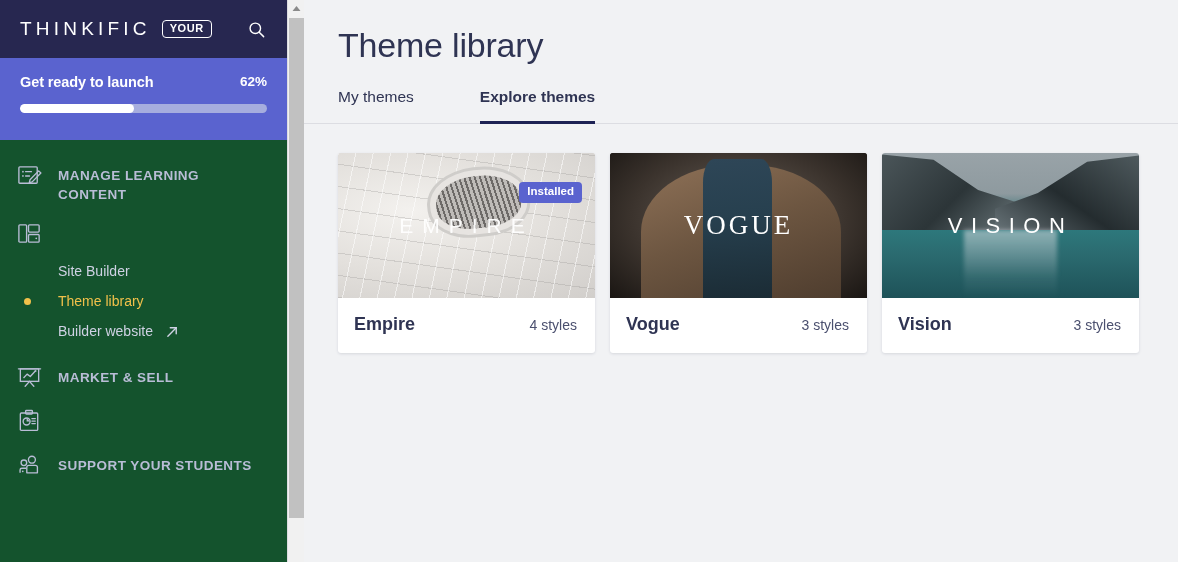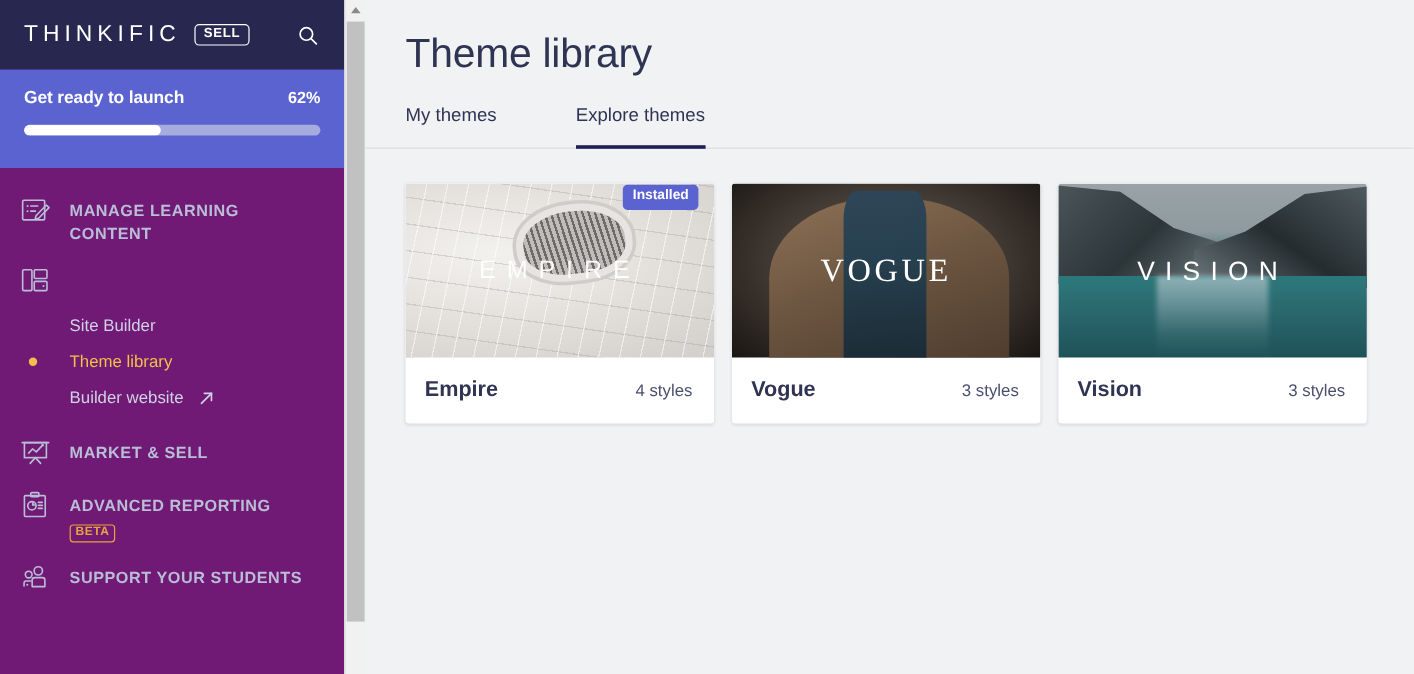--- a/index.html
+++ b/index.html
@@ -7,21 +7,21 @@
     width: 1178px; height: 562px;
     font-family: "Liberation Sans", sans-serif;
     background: #f1f2f4;
     overflow: hidden;
   }
   .app { display: flex; width: 1178px; height: 562px; }
 
   
   .sidebar {
     width: 287px; height: 562px;
-    background: #701a75;
+    background: #14532d;
     display: flex; flex-direction: column;
     flex: 0 0 287px;
     position: relative;
   }
   .brand-bar {
     height: 58px; background: #272750;
     display: flex; align-items: center;
     padding: 0 18px 0 20px;
     flex: 0 0 58px;
   }
@@ -117,36 +117,36 @@
   .tabs {
     display: flex; align-items: flex-end; gap: 16px;
     margin-top: 23px; padding-left: 34px;
     border-bottom: 1px solid #dcdde2;
   }
   .tab {
     font-size: 15.5px; color: #2f3453; padding: 0 0 15px 0;
     margin-right: 50px; cursor: pointer;
     border-bottom: 3px solid transparent; margin-bottom: -1px;
   }
-  .tab.active { border-bottom-color: #1d2254; font-weight: 400; }
+  .tab.active { border-bottom-color: #1d2254; font-weight: 700; }
 
   .cards {
     display: flex; gap: 15px; padding: 29px 0 0 34px;
   }
   .card {
     width: 257px; background: #ffffff; border-radius: 3px;
     box-shadow: 0 1px 3px rgba(30,35,70,0.13);
     overflow: hidden;
   }
   .card-thumb {
     height: 145px; position: relative; overflow: hidden;
     display: flex; align-items: center; justify-content: center;
   }
   .badge-installed {
-    position: absolute; top: 1px; right: 13px;
+    position: absolute; top: 29px; right: 13px;
     background: #5a63cf; color: #fff; border-radius: 4px;
     font-size: 11.5px; font-weight: 700; padding: 4px 8px 5px;
     line-height: 1;
   }
   .thumb-word {
     color: #ffffff; position: relative; z-index: 2;
     white-space: nowrap;
   }
   .w-empire { font-size: 21px; font-weight: 300; letter-spacing: 9px; opacity: 0.95; }
   .w-vogue  { font-family: "Liberation Serif", serif; font-size: 27px; letter-spacing: 3px; }
@@ -220,21 +220,21 @@
 </style>
 </head>
 <body>
 
 <div class="app">
 
   <aside class="sidebar">
 
     <div class="brand-bar">
       <span class="logo">THINKIFIC</span>
-      <span class="free-badge">SELL</span>
+      <span class="free-badge">YOUR</span>
       <span class="search-btn">
         <svg width="19" height="19" viewBox="0 0 24 24" fill="none" stroke="#ffffff" stroke-width="1.8">
           <circle cx="10.5" cy="10.5" r="6.6"></circle>
             <line x1="15.4" y1="15.4" x2="21" y2="21" stroke-linecap="round"></line>
         </svg>
       </span>
     </div>
 
     <div class="launch-panel">
       <div class="launch-row">
@@ -311,24 +311,20 @@
           <svg width="27" height="27" viewBox="0 0 28 28" fill="none" stroke="#b9bdd6" stroke-width="1.4">
             <rect x="4.5" y="5.2" width="18" height="18" rx="1"></rect>
             <rect x="10" y="2.6" width="7" height="3.6" rx="0.8"></rect>
             <circle cx="11" cy="14" r="3.6"></circle>
             <path d="M11 10.4 L11 14 L14.6 14 Z" fill="#b9bdd6" stroke="none"></path>
             <line x1="16.5" y1="11" x2="20" y2="11" stroke-linecap="round"></line>
             <line x1="16.5" y1="13.6" x2="20" y2="13.6" stroke-linecap="round"></line>
             <line x1="16.5" y1="16.2" x2="20" y2="16.2" stroke-linecap="round"></line>
           </svg>
         </span>
-        <span class="lbl">
-          <span>ADVANCED REPORTING</span>
-          <span class="beta-badge">BETA</span>
-        </span>
       </div>
 
       <div class="nav-section">
         <span class="ico">
           <svg width="27" height="27" viewBox="0 0 28 28" fill="none" stroke="#b9bdd6" stroke-width="1.4">
             <circle cx="16.5" cy="8" r="3.6"></circle>
             <circle cx="8.2" cy="11.2" r="2.9"></circle>
             <path d="M11.2 21.6 L11.2 15.8 C11.2 14.6 12.2 13.8 13.4 13.8 L20 13.8 C21.2 13.8 22.2 14.6 22.2 15.8 L22.2 21.6 Z" stroke-linejoin="round"></path>
             <path d="M4.2 21.6 L4.2 18.6 C4.2 17.5 5.1 16.8 6.1 16.8 L10.6 16.8" stroke-linejoin="round"></path>
             <circle cx="7" cy="20" r="0.9" fill="#b9bdd6" stroke="none"></circle>

